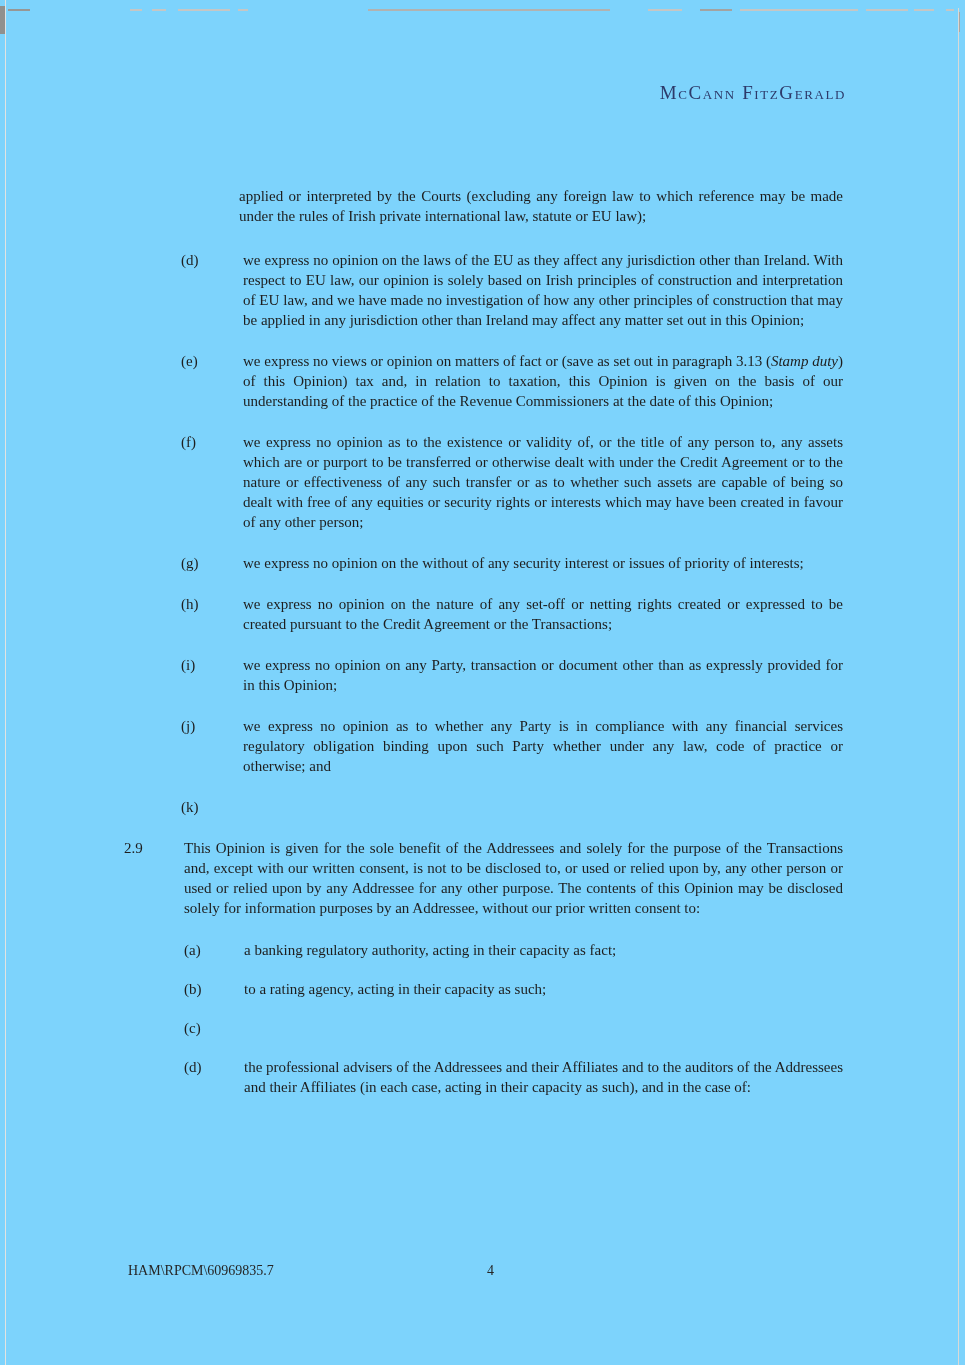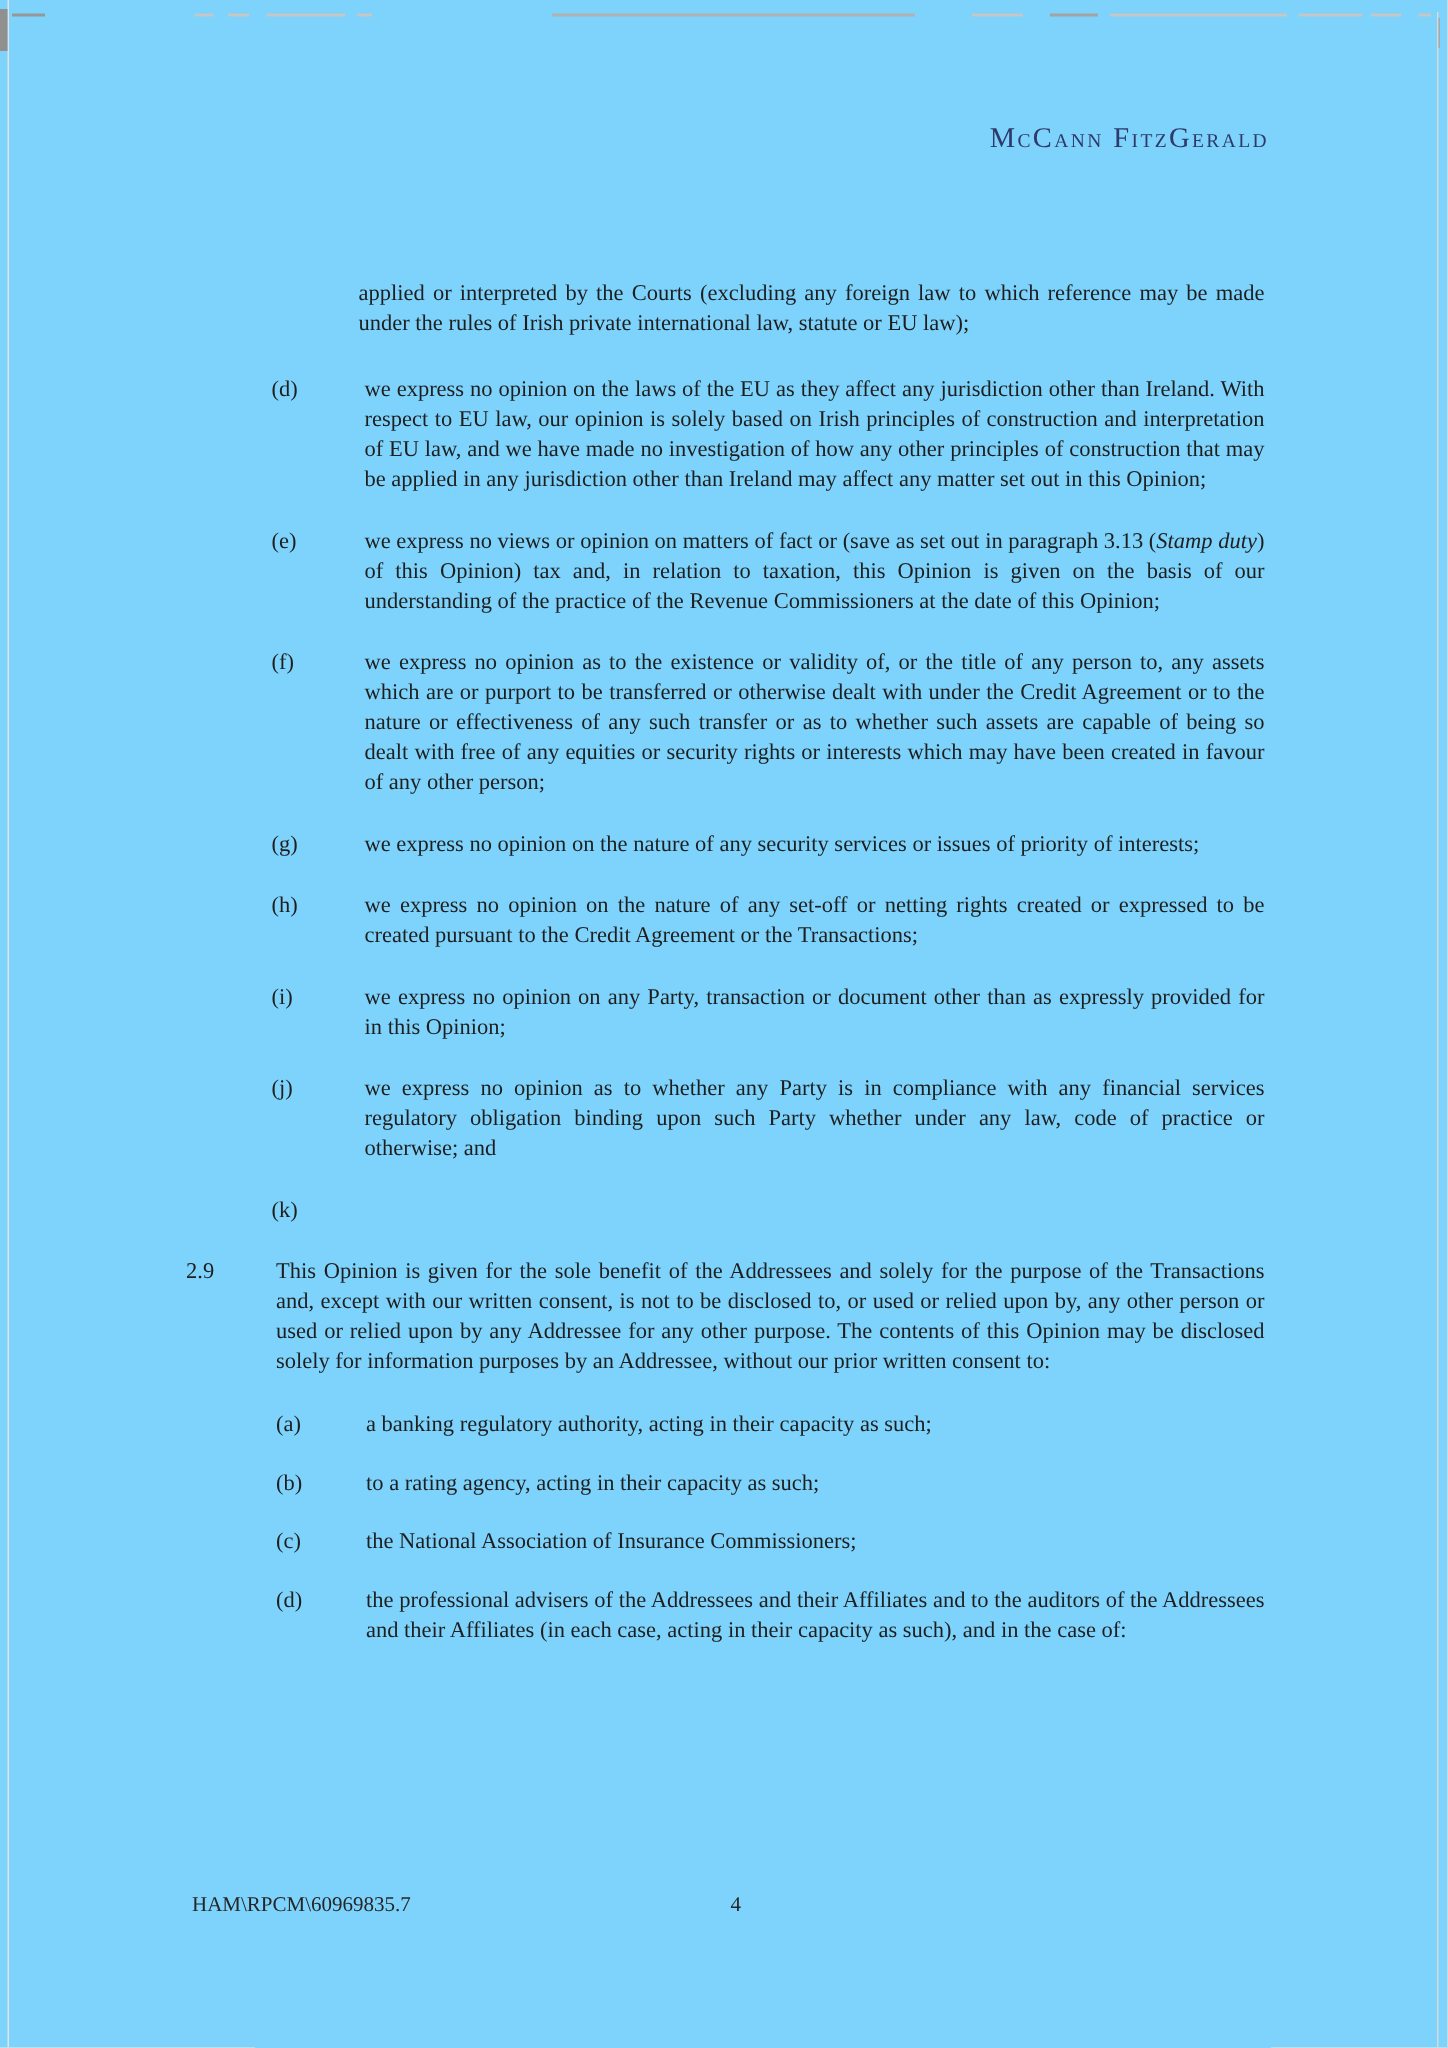--- a/index.html
+++ b/index.html
@@ -124,21 +124,21 @@
       <span class="text"><span>we express no views or opinion on matters of fact or (save as set out in paragraph 3.13 (</span><span class="it">Stamp duty</span><span>) of this Opinion) tax and, in relation to taxation, this Opinion is given on the basis of our understanding of the practice of the Revenue Commissioners at the date of this Opinion;</span></span>
     </div>
 
     <div class="item">
       <span class="label">(f)</span>
       <span class="text"><span>we express no opinion as to the existence or validity of, or the title of any person to, any assets which are or purport to be transferred or otherwise dealt with under the Credit Agreement or to the nature or effectiveness of any such transfer or as to whether such assets are capable of being so dealt with free of any equities or security rights or interests which may have been created in favour of any other person;</span></span>
     </div>
 
     <div class="item">
       <span class="label">(g)</span>
-      <span class="text"><span>we express no opinion on the nature of any security services or issues of priority of interests;</span></span>
+      <span class="text"><span>we express no opinion on the without of any security interest or issues of priority of interests;</span></span>
     </div>
 
     <div class="item">
       <span class="label">(h)</span>
       <span class="text"><span>we express no opinion on the nature of any set-off or netting rights created or expressed to be created pursuant to the Credit Agreement or the Transactions;</span></span>
     </div>
 
     <div class="item">
       <span class="label">(i)</span>
       <span class="text"><span>we express no opinion on any Party, transaction or document other than as expressly provided for in this Opinion;</span></span>
@@ -153,31 +153,30 @@
       <span class="label">(k)</span>
     </div>
 
     <div class="section">
       <span class="num">2.9</span>
       <span class="body">This Opinion is given for the sole benefit of the Addressees and solely for the purpose of the Transactions and, except with our written consent, is not to be disclosed to, or used or relied upon by, any other person or used or relied upon by any Addressee for any other purpose. The contents of this Opinion may be disclosed solely for information purposes by an Addressee, without our prior written consent to:</span>
     </div>
 
     <div class="subitem">
       <span class="label">(a)</span>
-      <span class="text">a banking regulatory authority, acting in their capacity as such;</span>
+      <span class="text">a banking regulatory authority, acting in their capacity as fact;</span>
     </div>
 
     <div class="subitem">
       <span class="label">(b)</span>
       <span class="text">to a rating agency, acting in their capacity as such;</span>
     </div>
 
     <div class="subitem">
       <span class="label">(c)</span>
-      <span class="text">the National Association of Insurance Commissioners;</span>
     </div>
 
     <div class="subitem">
       <span class="label">(d)</span>
       <span class="text">the professional advisers of the Addressees and their Affiliates and to the auditors of the Addressees and their Affiliates (in each case, acting in their capacity as such), and in the case of:</span>
     </div>
 
   </div>
 
   <div class="footer">

